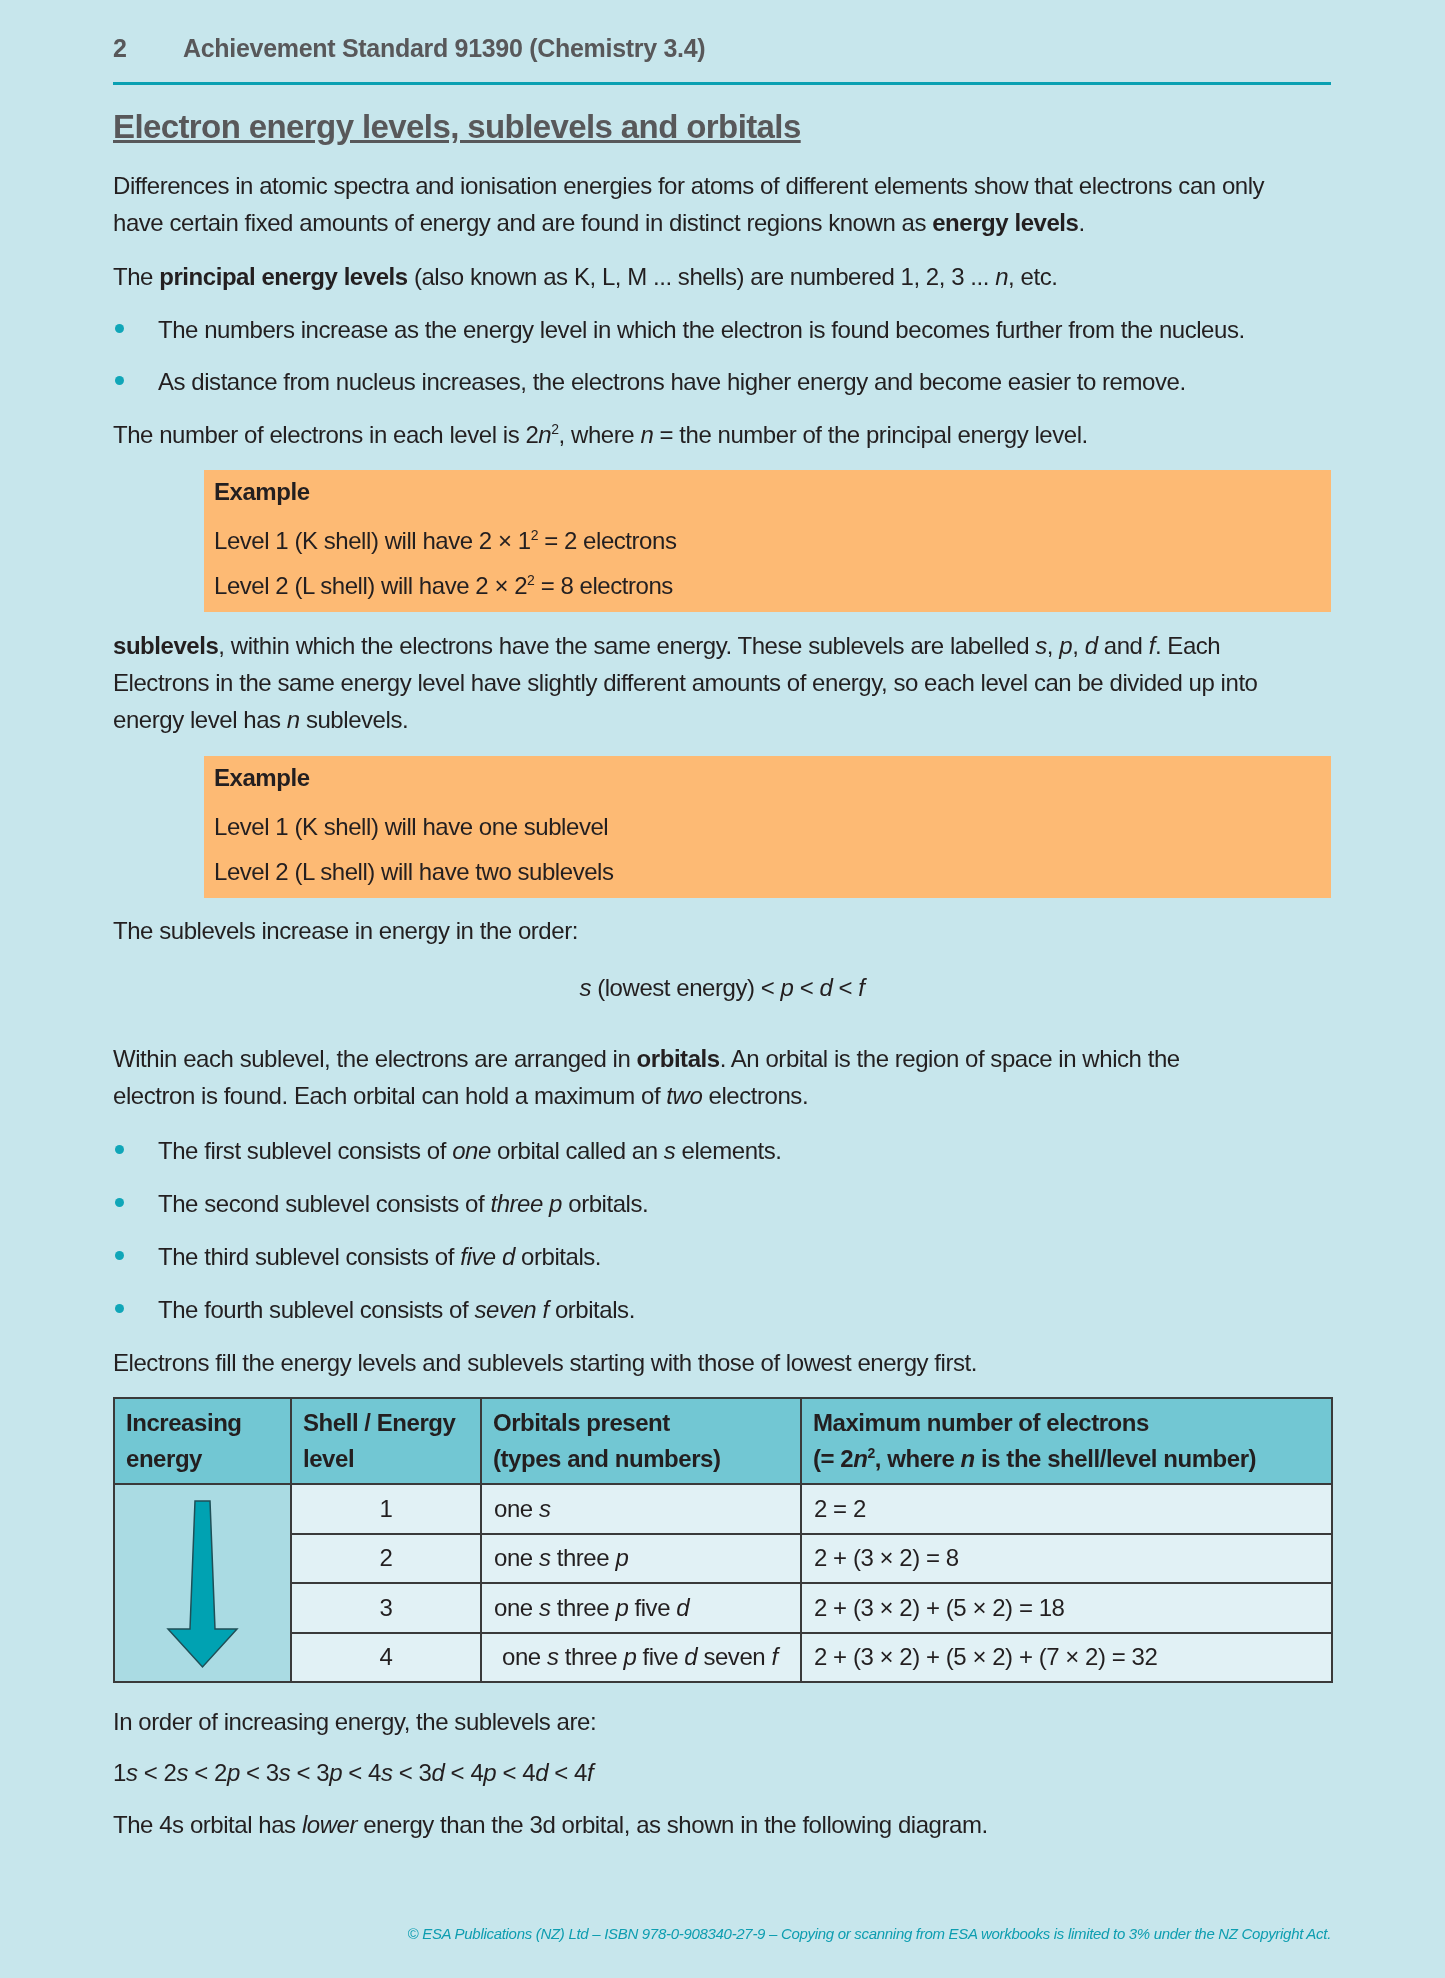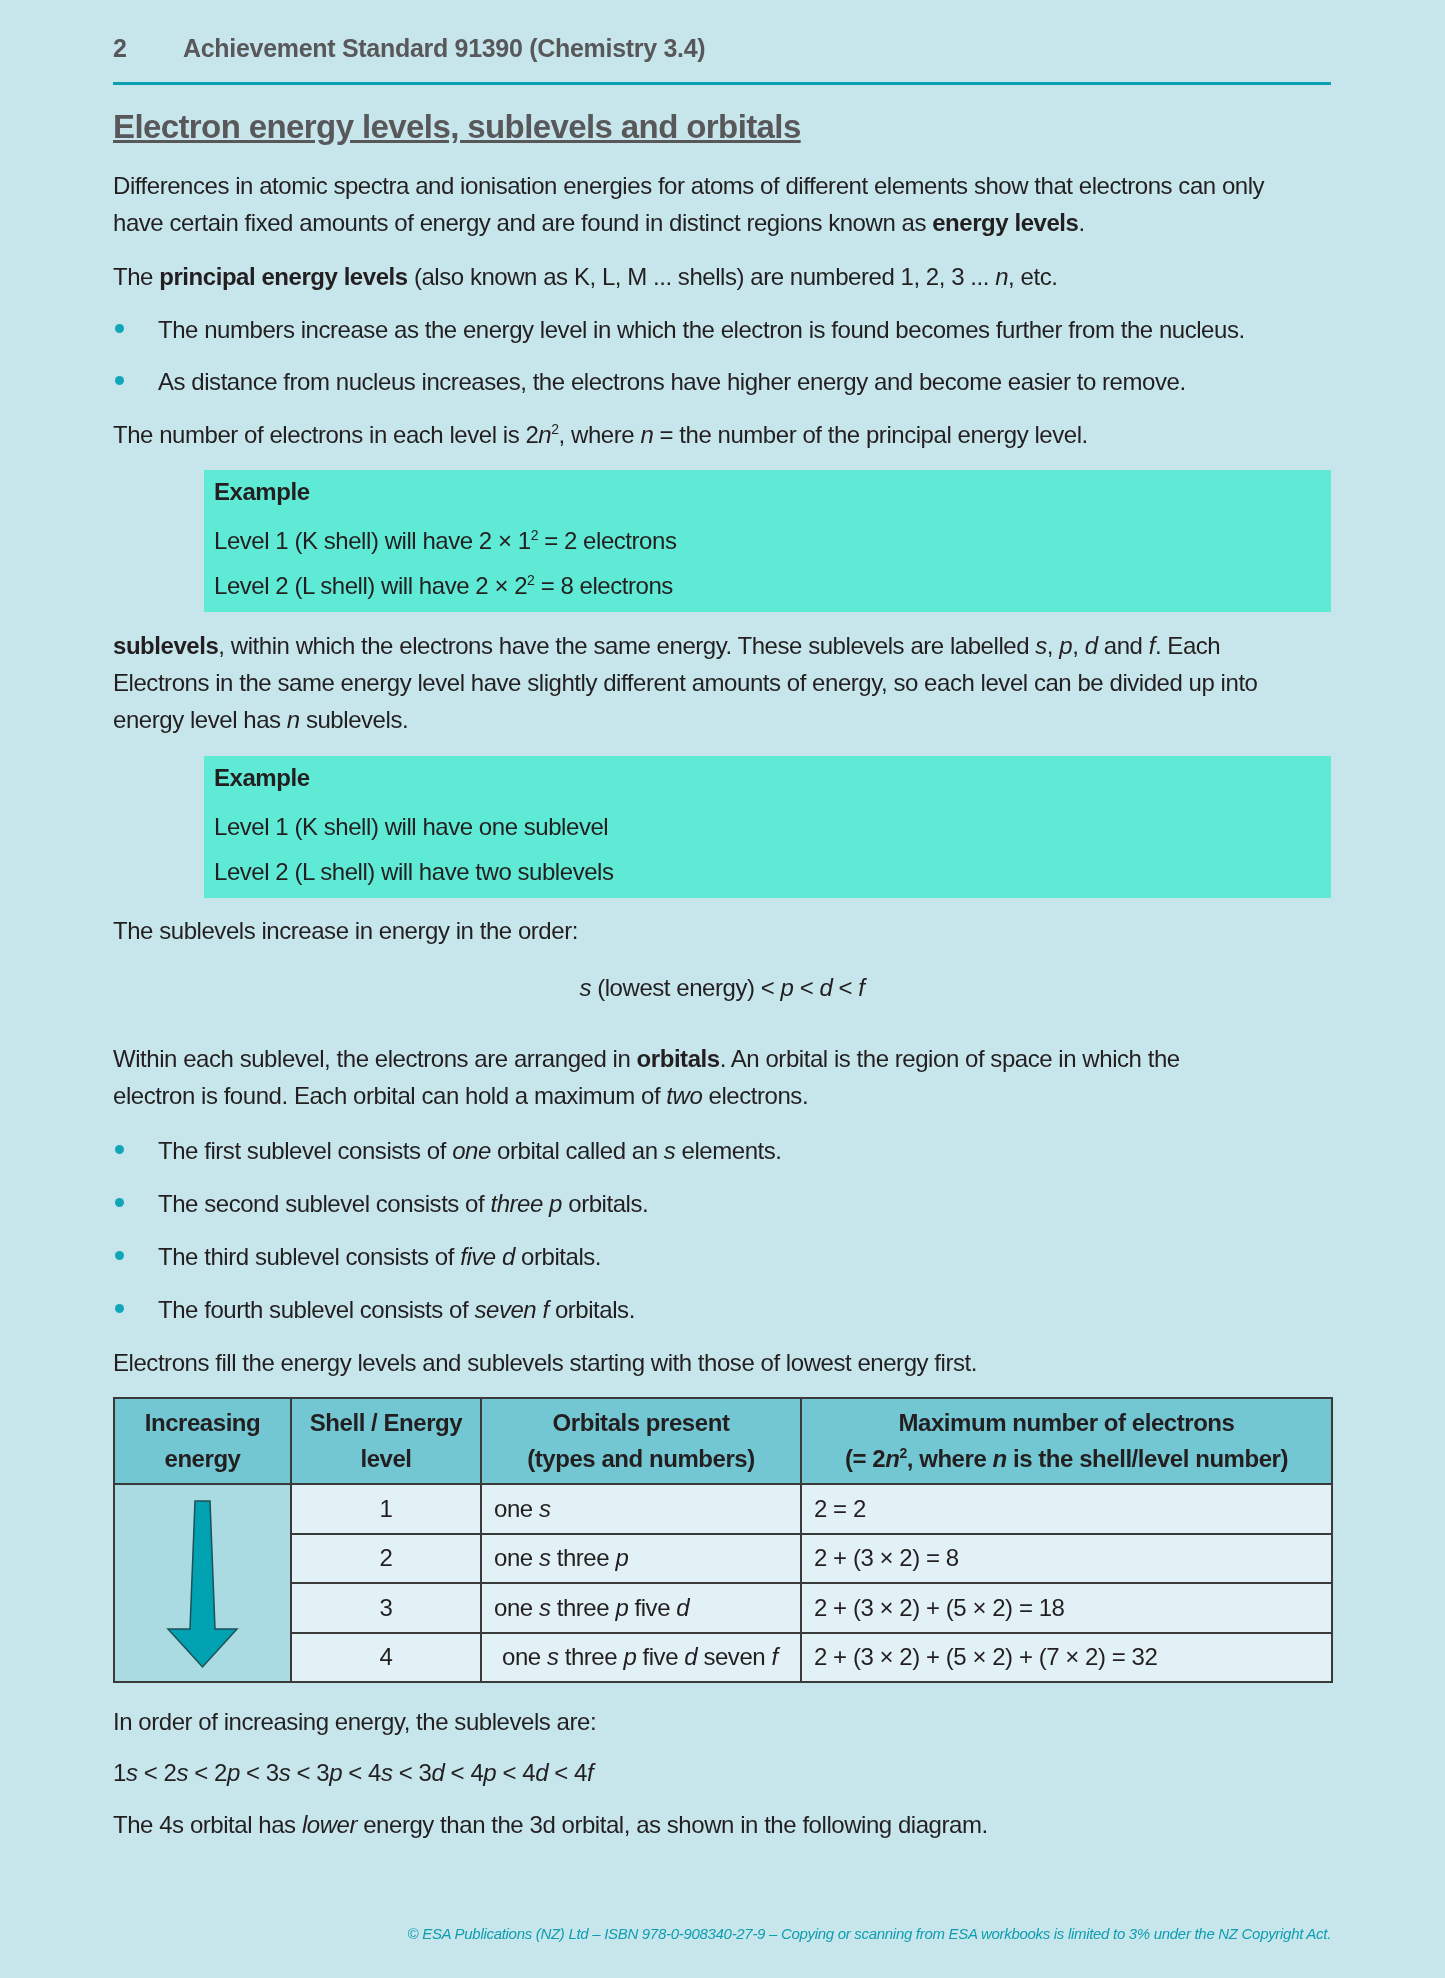--- a/index.html
+++ b/index.html
@@ -27,34 +27,34 @@
   }
   .p { position: absolute; left: 0; width: 1218px; font-size: 24px; line-height: 37px; letter-spacing: -0.45px; }
   .bullet { position: absolute; left: 0; width: 1218px; font-size: 24px; line-height: 37px; letter-spacing: -0.45px; }
   .bullet .dot { position: absolute; left: 2px; top: 13px; width: 9px; height: 9px; border-radius: 50%; background: #10a6b8; }
   .bullet .txt { position: absolute; left: 45px; white-space: nowrap; }
   b { font-weight: bold; }
   i { font-style: italic; }
   sup { font-size: 14px; vertical-align: 9px; line-height: 0; }
   .example {
     position: absolute; left: 91px; width: 1127px;
-    background: #5eead4;
+    background: #fdba74;
     font-size: 24px; letter-spacing: -0.45px;
   }
   .example .ex-title { position: absolute; left: 10px; top: 8px; font-weight: bold; }
   .example .ex-line { position: absolute; left: 10px; white-space: nowrap; }
   .center-eq { position: absolute; left: 0; width: 1218px; text-align: center; font-size: 24px; letter-spacing: -0.45px; }
   table.orb {
     position: absolute; left: 0; top: 1397px; width: 1220px;
     border-collapse: collapse;
     font-size: 24px; letter-spacing: -0.45px;
   }
   table.orb th {
     background: #72c7d3; border: 2px solid #3a3a3a;
-    font-weight: bold; text-align: center; line-height: 36px; padding: 6px 11px;
+    font-weight: bold; text-align: left; line-height: 36px; padding: 6px 11px;
   }
   table.orb td {
     background: #e1f1f5; border: 2px solid #3a3a3a;
     height: 46px; padding: 0 12px; line-height: 46px;
   }
   table.orb td.num { text-align: center; }
   table.orb td.arrowcell { background: #aadbe3; padding: 0; vertical-align: top; position: relative; }
   .footer {
     position: absolute; right: 0; top: 1925px;
     font-size: 15px; font-style: italic; color: #0d9db0; letter-spacing: -0.3px; white-space: nowrap;

